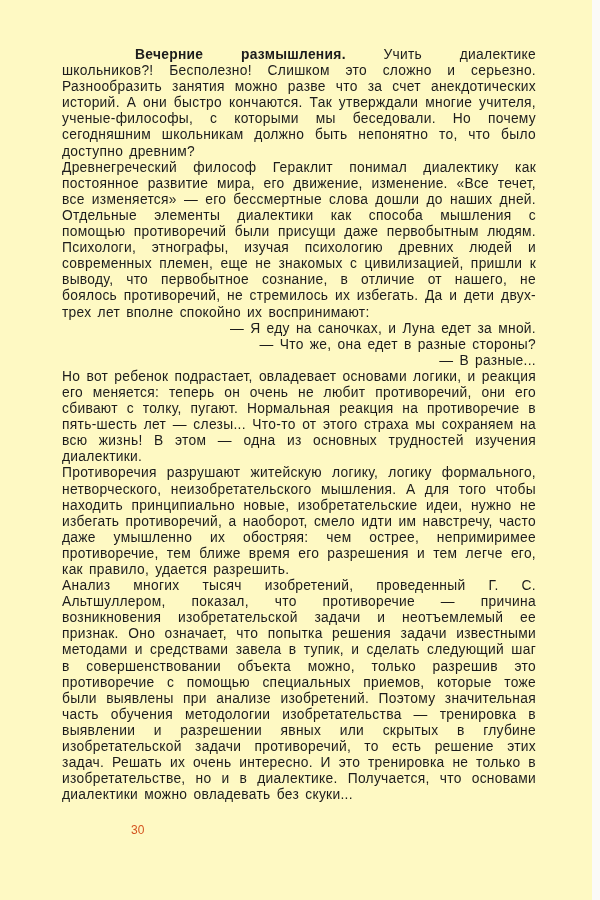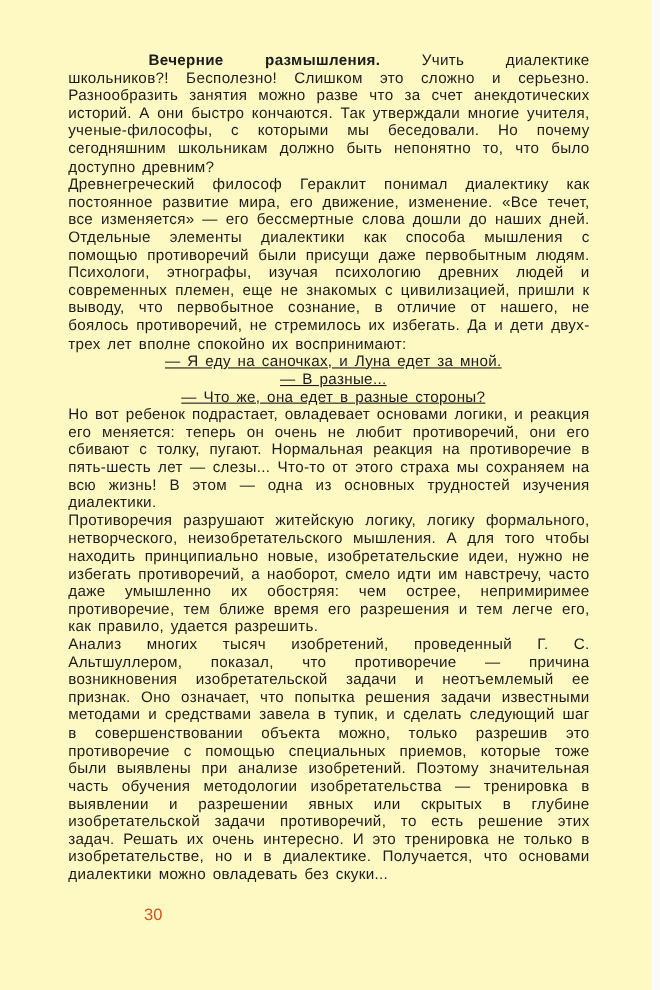--- a/index.html
+++ b/index.html
@@ -31,43 +31,42 @@
   }
   .text-block p {
     margin: 0;
     padding: 0;
   }
   p.opening {
     text-indent: 73px;
   }
   p.dialogue {
     text-indent: 8px;
-    text-align: center;
-    text-decoration: underline;
+    text-align: right;
   }
   .lead {
     font-weight: bold;
   }
   .page-number {
     position: absolute;
     left: 131px;
     top: 823px;
     font-family: "Liberation Sans", "DejaVu Sans", sans-serif;
-    font-size: 15px;
+    font-size: 12px;
     color: var(--accent, #d4541f);
   }
 </style>
 </head>
 <body>
 
 <div class="page">
   <div class="text-block">
     <p class="opening"><span class="lead">Вечерние размышления.</span><span> Учить диалектике школьников?! Бесполезно! Слишком это сложно и серьезно. Разнообразить занятия можно разве что за счет анекдотических историй. А они быстро кончаются. Так утверждали многие учителя, ученые-философы, с которыми мы беседовали. Но почему сегодняшним школьникам должно быть непонятно то, что было доступно древним?</span></p>
     <p class="body">Древнегреческий философ Гераклит понимал диалектику как постоянное развитие мира, его движение, изменение. «Все течет, все изменяется» — его бессмертные слова дошли до наших дней. Отдельные элементы диалектики как способа мышления с помощью противоречий были присущи даже первобытным людям. Психологи, этнографы, изучая психологию древних людей и современных племен, еще не знакомых с цивилизацией, пришли к выводу, что первобытное сознание, в отличие от нашего, не боялось противоречий, не стремилось их избегать. Да и дети двух-трех лет вполне спокойно их воспринимают:</p>
     <p class="dialogue">— Я еду на саночках, и Луна едет за мной.</p>
+    <p class="dialogue">— Что же, она едет в разные стороны?</p>
     <p class="dialogue">— В разные...</p>
-    <p class="dialogue">— Что же, она едет в разные стороны?</p>
     <p class="body">Но вот ребенок подрастает, овладевает основами логики, и реакция его меняется: теперь он очень не любит противоречий, они его сбивают с толку, пугают. Нормальная реакция на противоречие в пять-шесть лет — слезы... Что-то от этого страха мы сохраняем на всю жизнь! В этом — одна из основных трудностей изучения диалектики.</p>
     <p class="body">Противоречия разрушают житейскую логику, логику формального, нетворческого, неизобретательского мышления. А для того чтобы находить принципиально новые, изобретательские идеи, нужно не избегать противоречий, а наоборот, смело идти им навстречу, часто даже умышленно их обостряя: чем острее, непримиримее противоречие, тем ближе время его разрешения и тем легче его, как правило, удается разрешить.</p>
     <p class="body">Анализ многих тысяч изобретений, проведенный Г. С. Альтшуллером, показал, что противоречие — причина возникновения изобретательской задачи и неотъемлемый ее признак. Оно означает, что попытка решения задачи известными методами и средствами завела в тупик, и сделать следующий шаг в совершенствовании объекта можно, только разрешив это противоречие с помощью специальных приемов, которые тоже были выявлены при анализе изобретений. Поэтому значительная часть обучения методологии изобретательства — тренировка в выявлении и разрешении явных или скрытых в глубине изобретательской задачи противоречий, то есть решение этих задач. Решать их очень интересно. И это тренировка не только в изобретательстве, но и в диалектике. Получается, что основами диалектики можно овладевать без скуки...</p>
   </div>
   <div class="page-number">30</div>
 </div>
 
 </body></html>

